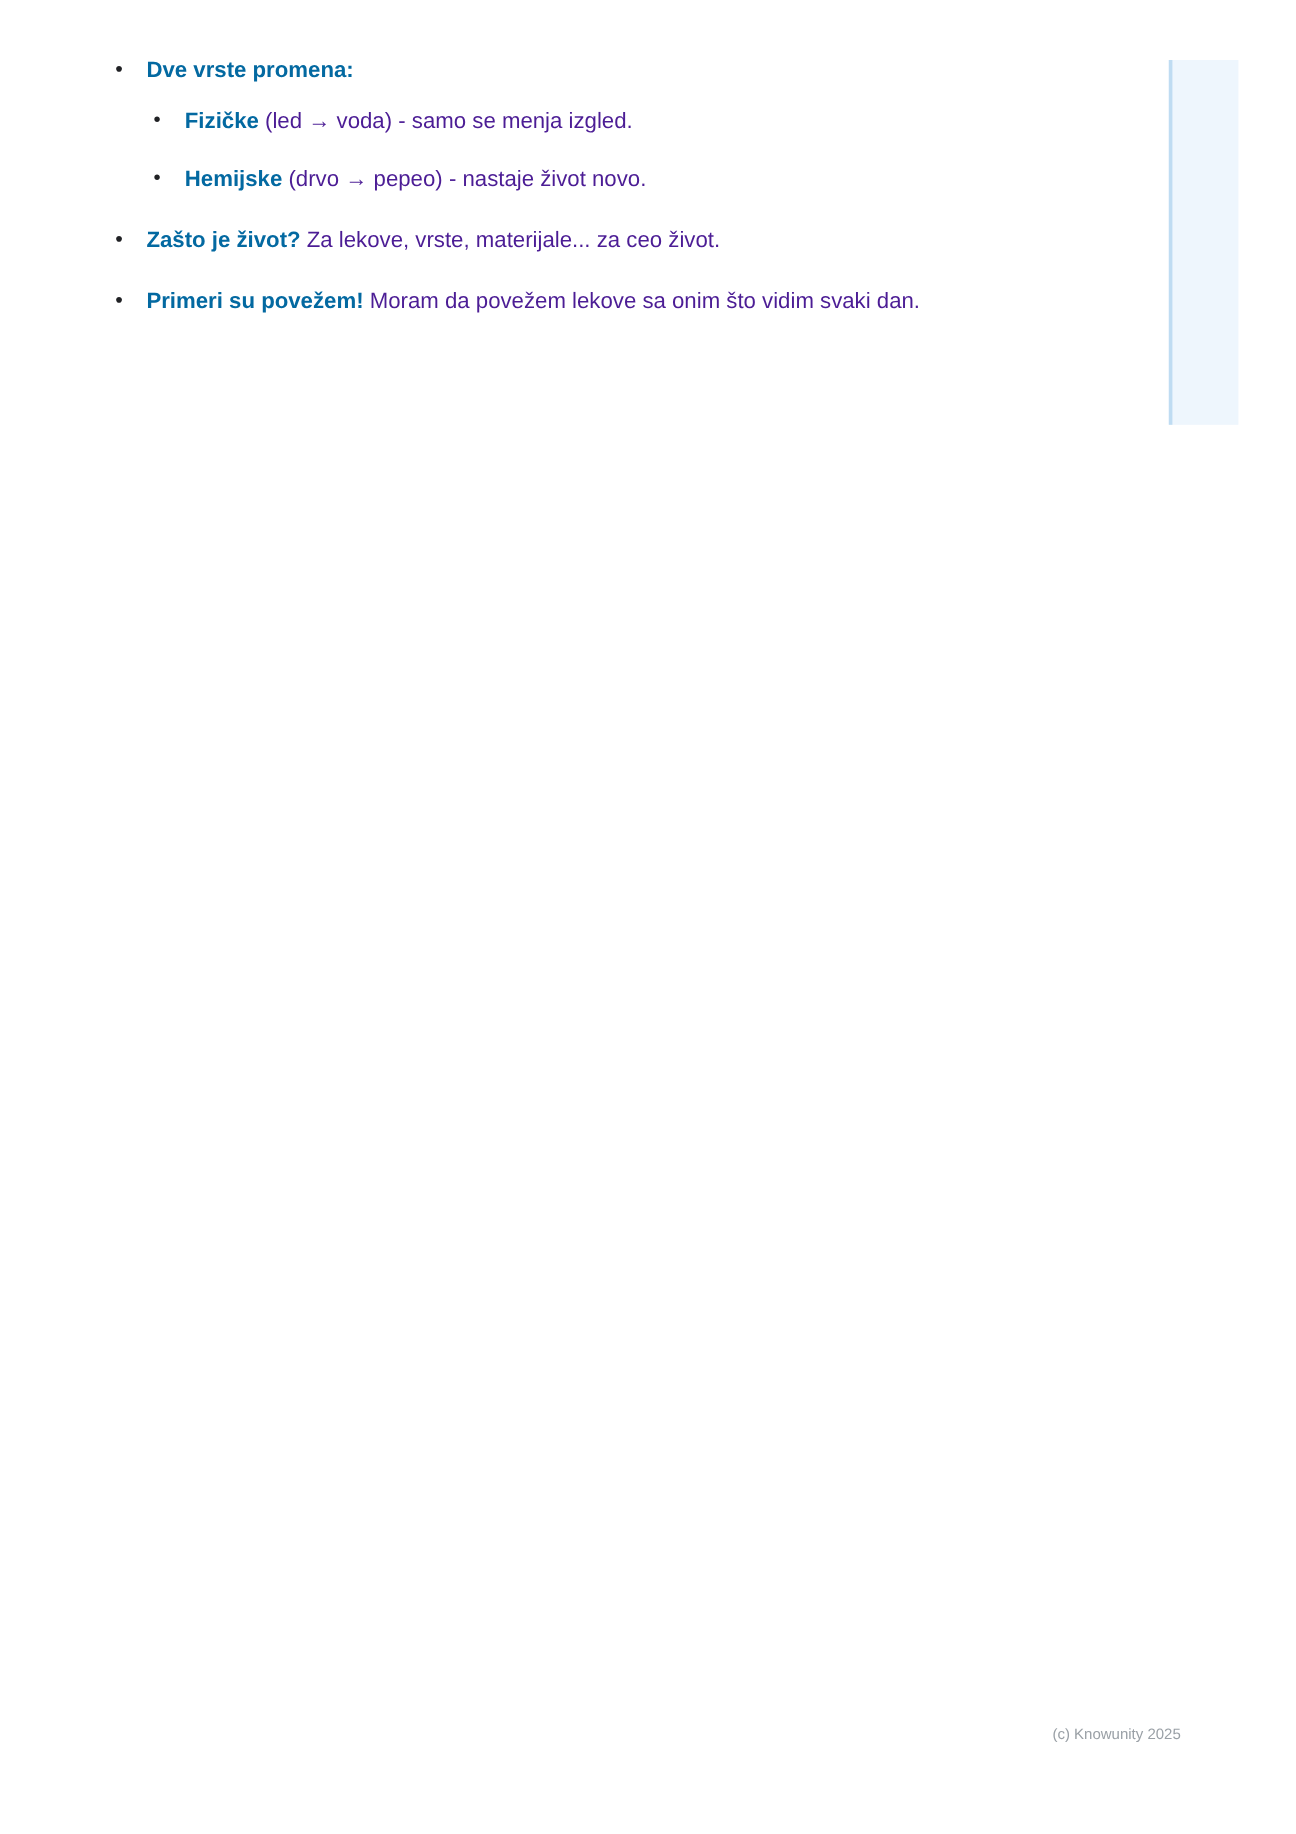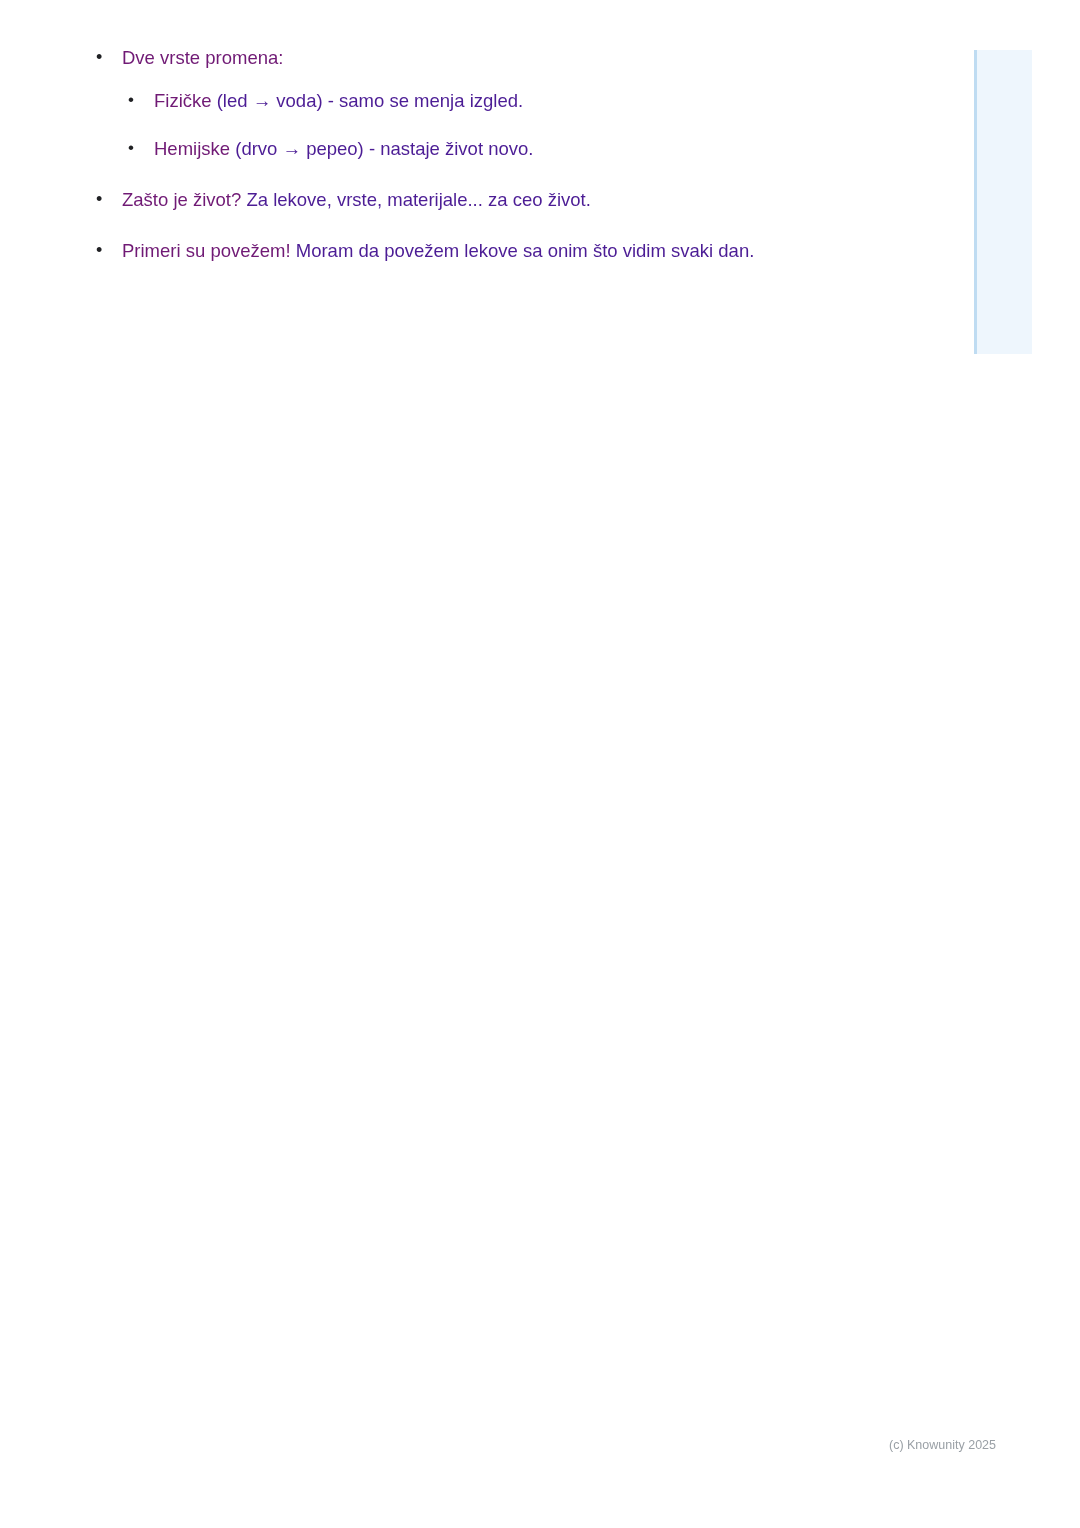--- a/index.html
+++ b/index.html
@@ -86,35 +86,35 @@
   ul.level2 > li > .bullet {
     position: absolute;
     left: 6px;
     top: 0px;
     font-size: 17px;
     line-height: 1.55;
     color: #202124;
   }
 
   .b {
-    font-weight: normal;
-    color: #701a75;
+    font-weight: bold;
+    color: #0369a1;
   }
   .t {
     font-weight: normal;
     color: #4c1d95;
   }
 
   .item-title-row {
     display: block;
   }
 
   .footer {
     position: absolute;
-    left: 12px;
+    left: 0;
     top: 1438px;
     width: 1052px;
     text-align: right;
     padding-right: 68px;
     box-sizing: border-box;
     font-size: 12.5px;
     color: #9aa0a6;
   }
 </style>
 </head>

